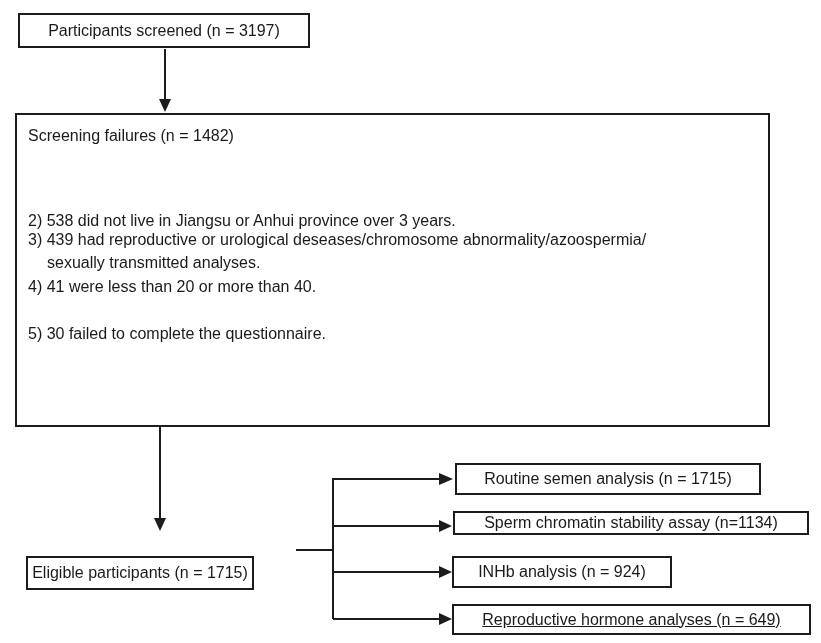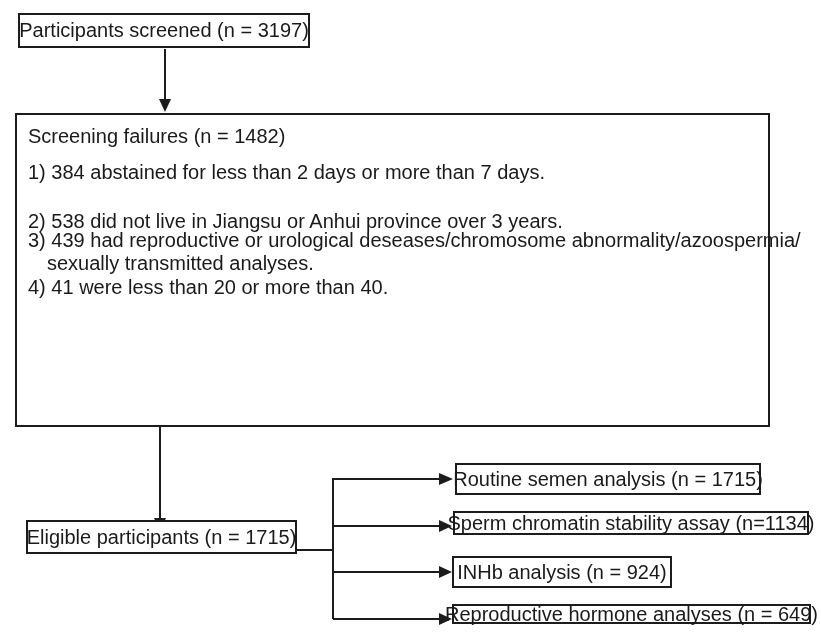--- a/index.html
+++ b/index.html
@@ -2,21 +2,21 @@
 <html><head>
 <meta charset="utf-8">
 <style>
   html, body { margin: 0; padding: 0; background: #ffffff; }
   .canvas {
     position: relative;
     width: 821px;
     height: 643px;
     background: #ffffff;
     font-family: "Liberation Sans", sans-serif;
-    font-size: 20px;
+    font-size: 16px;
     color: #1a1a1a;
     overflow: hidden;
   }
   .connectors {
     position: absolute;
     left: 0; top: 0;
     width: 821px; height: 643px;
   }
   .connectors line { stroke: #1c1c1c; stroke-width: 2; }
   .connectors polygon { fill: #1c1c1c; stroke: none; }
@@ -27,25 +27,25 @@
     background: #ffffff;
   }
   .box.center {
     display: flex;
     align-items: center;
     justify-content: center;
     white-space: nowrap;
   }
   .box-participants { left: 18px;  top: 13px;  width: 292px; height: 35px; }
   .box-failures     { left: 15px;  top: 113px; width: 755px; height: 314px; }
-  .box-eligible     { left: 26px;  top: 520px; width: 271px; height: 34px; text-align: right; }
+  .box-eligible     { left: 26px;  top: 556px; width: 228px; height: 34px; text-align: right; }
   .box-r1           { left: 455px; top: 463px; width: 306px; height: 32px; }
   .box-r2           { left: 453px; top: 511px; width: 356px; height: 24px; }
   .box-r3           { left: 452px; top: 556px; width: 220px; height: 32px; }
-  .box-r4           { left: 452px; top: 604px; width: 359px; height: 20px; }
+  .box-r4           { left: 452px; top: 604px; width: 359px; height: 31px; text-decoration: underline; }
   .failures-line {
     position: absolute;
     left: 11px;
     white-space: nowrap;
     line-height: 20px;
   }
   .ft  { top: 11px; }
   .fi1 { top: 47px; }
   .fi2 { top: 96px; }
   .fi3 { top: 115px; }
@@ -89,25 +89,25 @@
     <g>
       <line x1="333" y1="619" x2="440" y2="619"></line>
       <polygon points="439,613 439,625 452,619"></polygon>
     </g>
   </svg>
 
   <div class="box center box-participants">Participants screened (n = 3197)</div>
 
   <div class="box box-failures">
     <div class="failures-line ft">Screening failures (n = 1482)</div>
-    <div class="failures-line fi1">1) 384 abstained for less than 2 days or more than 7 days.</div>
     <div class="failures-line fi2">2) 538 did not live in Jiangsu or Anhui province over 3 years.</div>
     <div class="failures-line fi3">3) 439 had reproductive or urological deseases/chromosome abnormality/azoospermia/</div>
     <div class="failures-line fi3w">sexually transmitted analyses.</div>
     <div class="failures-line fi4">4) 41 were less than 20 or more than 40.</div>
+    <div class="failures-line fi5">5) 30 failed to complete the questionnaire.</div>
   </div>
 
   <div class="box center box-eligible">Eligible participants (n = 1715)</div>
 
   <div class="box center box-r1">Routine semen analysis (n = 1715)</div>
 
   <div class="box center box-r2">Sperm chromatin stability assay (n=1134)</div>
 
   <div class="box center box-r3">INHb analysis (n = 924)</div>
 

